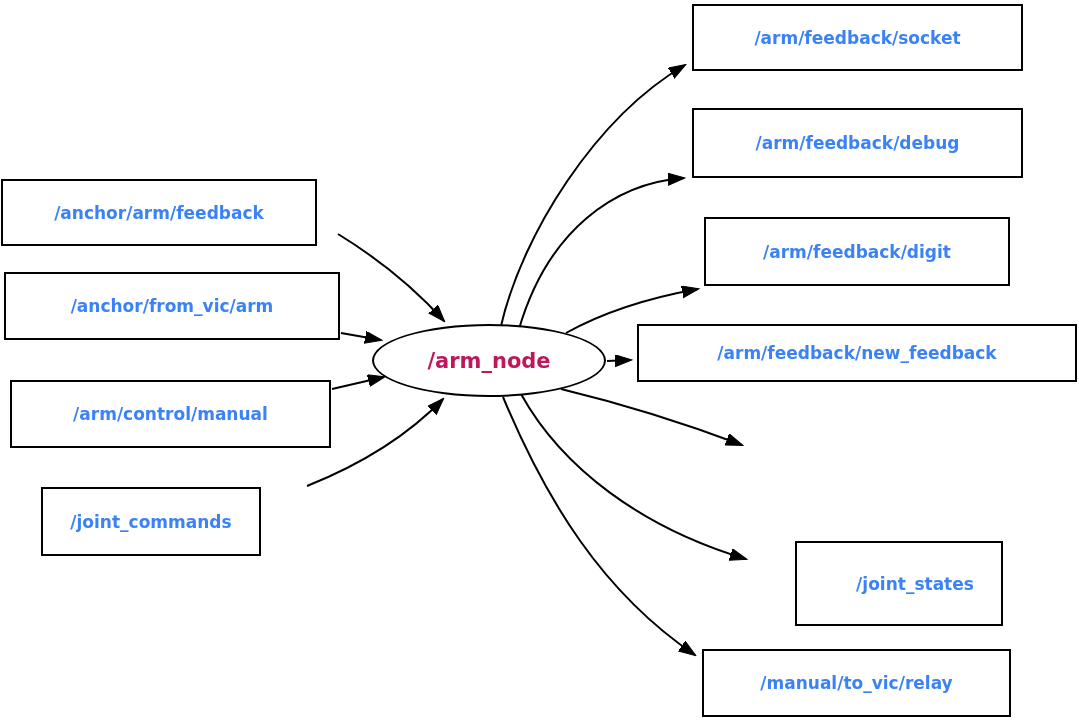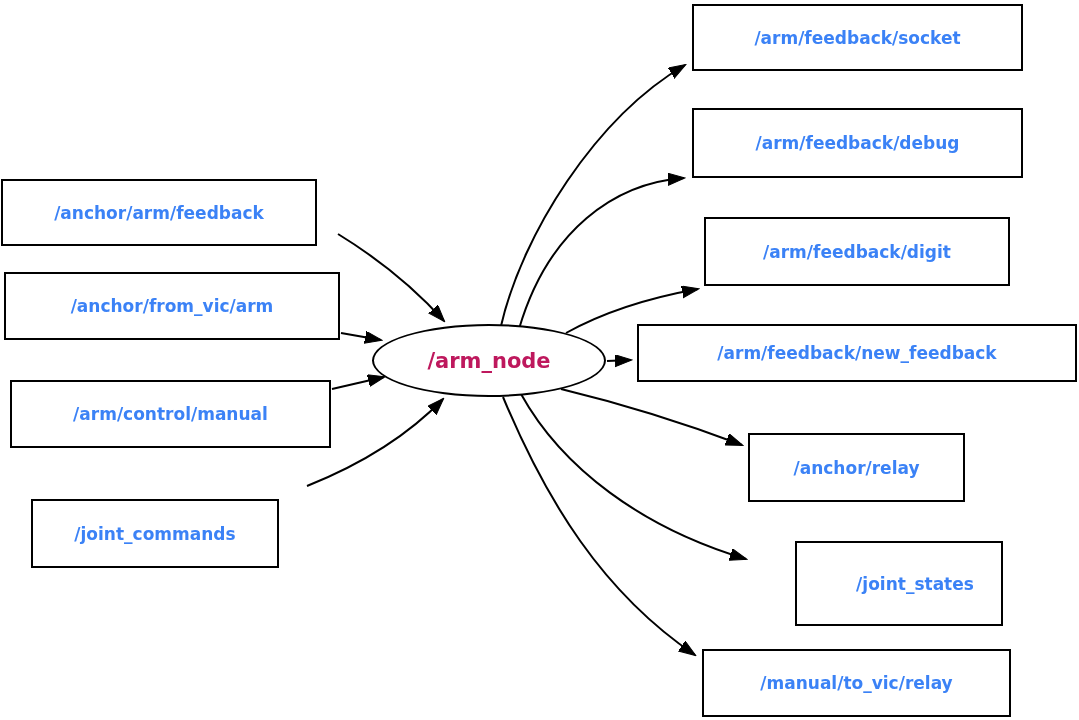--- a/index.html
+++ b/index.html
@@ -82,43 +82,40 @@
 
   <div class="topic-box" style="left:1px; top:163px; width:316px; height:67px;margin-top:16px;">
     <span>/anchor/arm/feedback</span>
   </div>
   <div class="topic-box" style="left:4px; top:272px; width:336px; height:68px;">
     <span>/anchor/from_vic/arm</span>
   </div>
   <div class="topic-box" style="left:10px; top:380px; width:321px; height:68px;">
     <span>/arm/control/manual</span>
   </div>
-  <div class="topic-box" style="left:31px; top:487px; width:248px; height:69px;margin-top:12px;">
+  <div class="topic-box" style="left:41px; top:487px; width:220px; height:69px;">
     <span>/joint_commands</span>
   </div>
 
   <div class="node-ellipse" style="left:372px; top:324px; width:234px; height:73px;">
     <span>/arm_node</span>
   </div>
 
   <div class="topic-box" style="left:692px; top:4px; width:331px; height:67px;">
     <span>/arm/feedback/socket</span>
   </div>
   <div class="topic-box" style="left:692px; top:108px; width:331px; height:70px;">
     <span>/arm/feedback/debug</span>
   </div>
   <div class="topic-box" style="left:704px; top:217px; width:306px; height:69px;">
     <span>/arm/feedback/digit</span>
   </div>
   <div class="topic-box" style="left:637px; top:324px; width:440px; height:58px;">
     <span>/arm/feedback/new_feedback</span>
   </div>
-  <div class="topic-box" style="left:748px; top:433px; width:217px; height:69px;">
-    <span>/anchor/relay</span>
-  </div>
   <div class="topic-box" style="left:795px; top:541px; width:208px; height:85px;padding-left:32px;">
     <span>/joint_states</span>
   </div>
   <div class="topic-box" style="left:702px; top:649px; width:309px; height:68px;">
     <span>/manual/to_vic/relay</span>
   </div>
 
 </div>
 
 </body></html>

